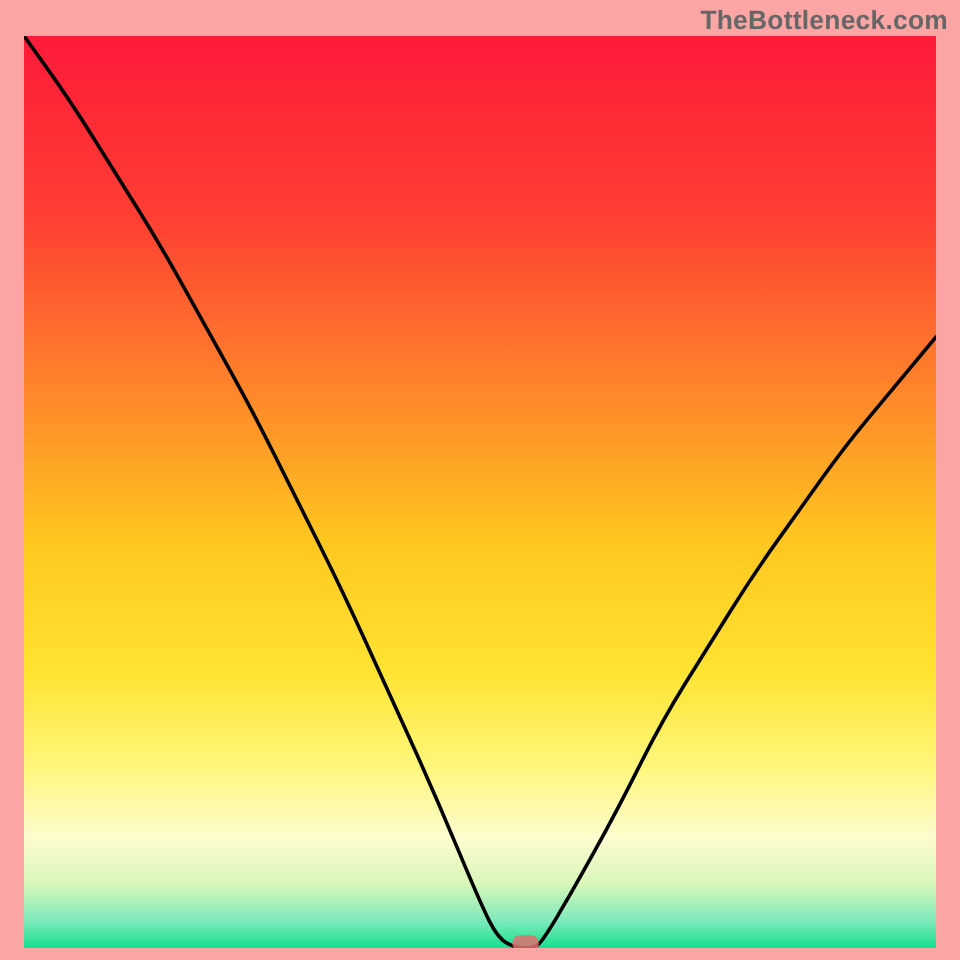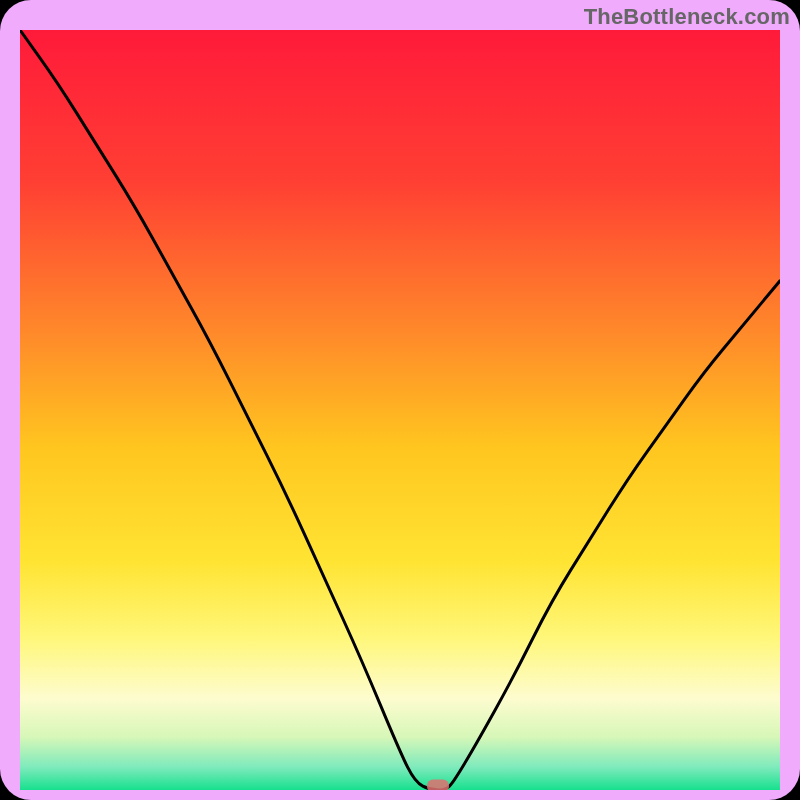--- a/index.html
+++ b/index.html
@@ -8,22 +8,21 @@
     width: 800px;
     height: 800px;
     background: #000;
     font-family: Arial, Helvetica, sans-serif;
     overflow: hidden;
   }
   .frame {
     position: relative;
     width: 800px;
     height: 800px;
-    background: #f0abfc;
-    border-radius: 31px;
+    background: #fca5a5;
   }
   .attribution {
     position: absolute;
     top: 4px;
     right: 10px;
     color: #666666;
     font-size: 22px;
     font-weight: 600;
     letter-spacing: 0.2px;
     z-index: 10;

